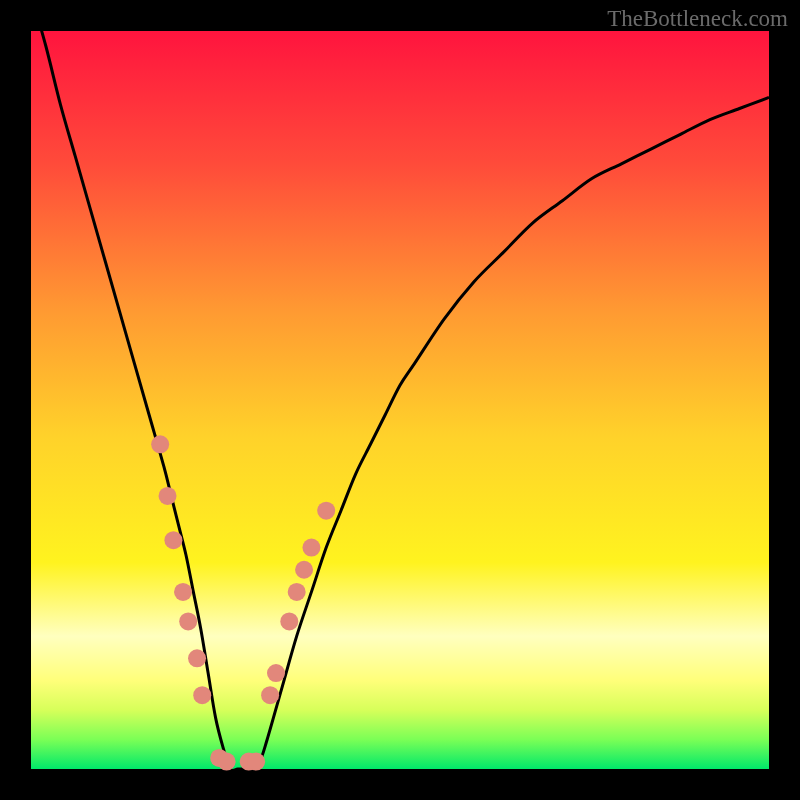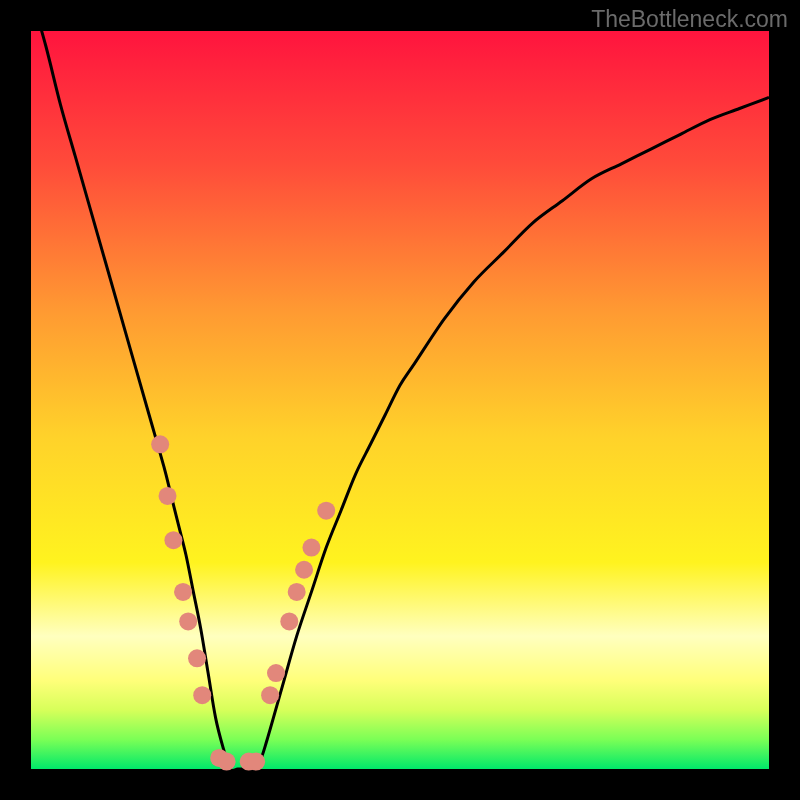--- a/index.html
+++ b/index.html
@@ -10,21 +10,21 @@
   .chart-container {
     width: 800px;
     height: 800px;
     position: relative;
     background: #000;
   }
   .watermark {
     position: absolute;
     top: 6px;
     right: 12px;
-    font-family: Liberation Sans, sans-serif;
+    font-family: Liberation Serif, serif;
     font-size: 23px;
     color: #6b6b6b;
     z-index: 10;
     letter-spacing: 0px;
   }
   svg { display: block; }
 </style>
 </head>
 <body>
 

